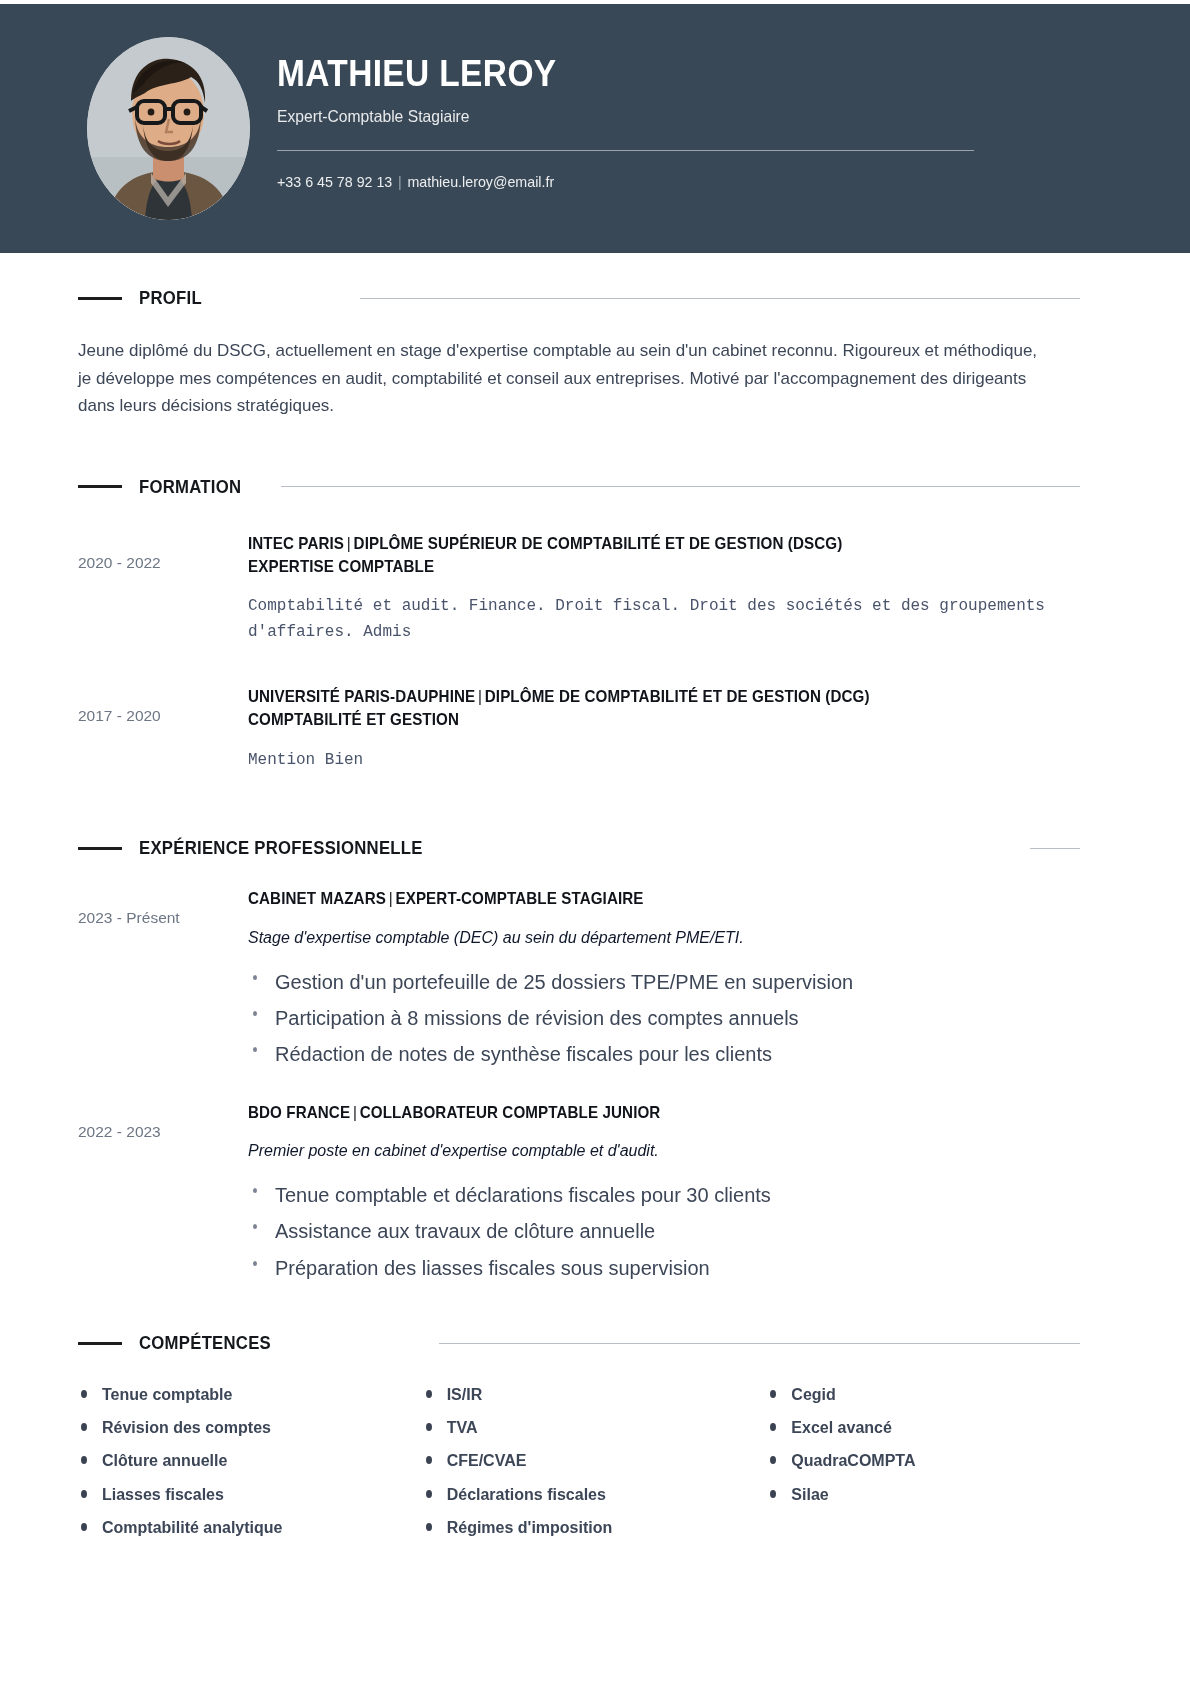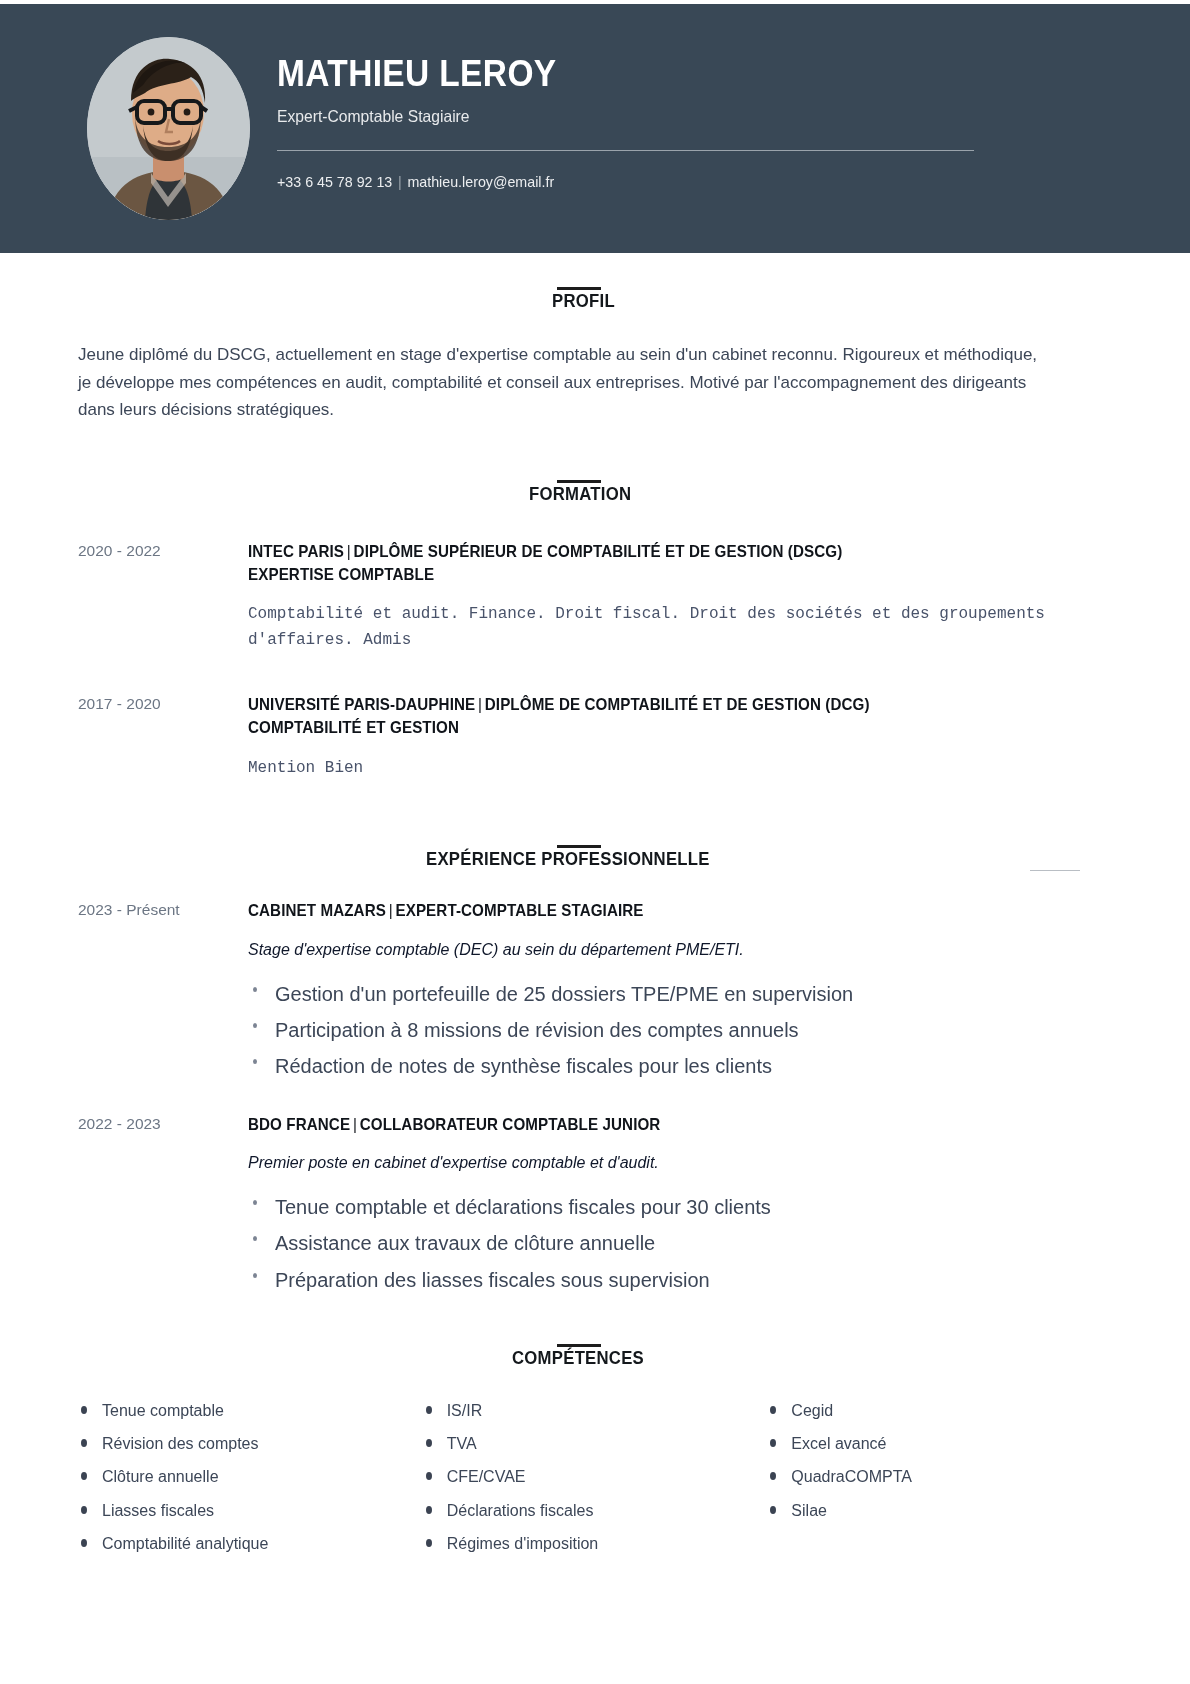--- a/index.html
+++ b/index.html
@@ -47,21 +47,21 @@
     transform:scaleX(0.95); transform-origin:left center;
     white-space:nowrap;
   }
   .contact .sep { color:#9aa3ab; padding:0 6px; }
 
   
   .body { position:absolute; left:0; top:253px; width:1190px; }
 
   .section-head {
     display:flex; align-items:center;
-    margin-left:78px; margin-right:110px;flex-direction:column;
+    margin-left:78px; margin-right:110px;
   }
   .sh-dash { width:44px; height:3px; background:#1c1c1c; flex:0 0 auto; }
   .sh-title {
     margin-left:17px;
     font-size:19px; font-weight:bold; color:#14181c;
     letter-spacing:0.3px; white-space:nowrap;
     transform:scaleX(0.88); transform-origin:left center;
   }
   .sh-rule { flex:1 1 auto; height:1px; background:#b9bec4; margin-left:26px; }
   .sh-rule.gap { margin-left:150px; }
@@ -69,21 +69,21 @@
 
   .profile-text {
     margin:28px 111px 0 78px; width:965px;
     font-size:17px; line-height:1.62; color:#3c4657;
   }
 
   
   .entry { display:flex; margin:0 78px 0 78px; }
   .entry-date {
     flex:0 0 170px; font-size:15.5px; color:#6c7684;
-    padding-top:2px; white-space:nowrap;
+    padding-top:2px; white-space:nowrap;margin-top:20px;
   }
   .entry-body { flex:1 1 auto; }
   .entry-title {
     font-size:16.5px; font-weight:bold; color:#10141a;
     line-height:1.42; letter-spacing:0.1px;
     transform:scaleX(0.92); transform-origin:left top;
   }
   .entry-title .bar { font-weight:normal; padding:0 3px; }
   .entry-sub {
     margin-top:15px; font-size:16px; color:#0f172a; line-height:1.5;font-style:italic;
@@ -98,21 +98,21 @@
   }
   .bullets li::before {
     content:""; position:absolute; left:5px; top:11px;
     width:4px; height:5px; border-radius:50%; background:#7c8493;
   }
 
   
   .skills {
     display:flex; margin:24px 78px 0 78px;
   }
-  .skills-col { flex:1 1 0; }
+  .skills-col { flex:1 1 0;font-weight:bold; }
   .skills-col ul { list-style:none; }
   .skills-col li {
     position:relative; padding-left:24px;
     font-size:16px; color:#3c4657; line-height:2.07;
   }
   .skills-col li::before {
     content:""; position:absolute; left:3px; top:12px;
     width:6px; height:8px; border-radius:50%; background:#3b4352;
   }
 

